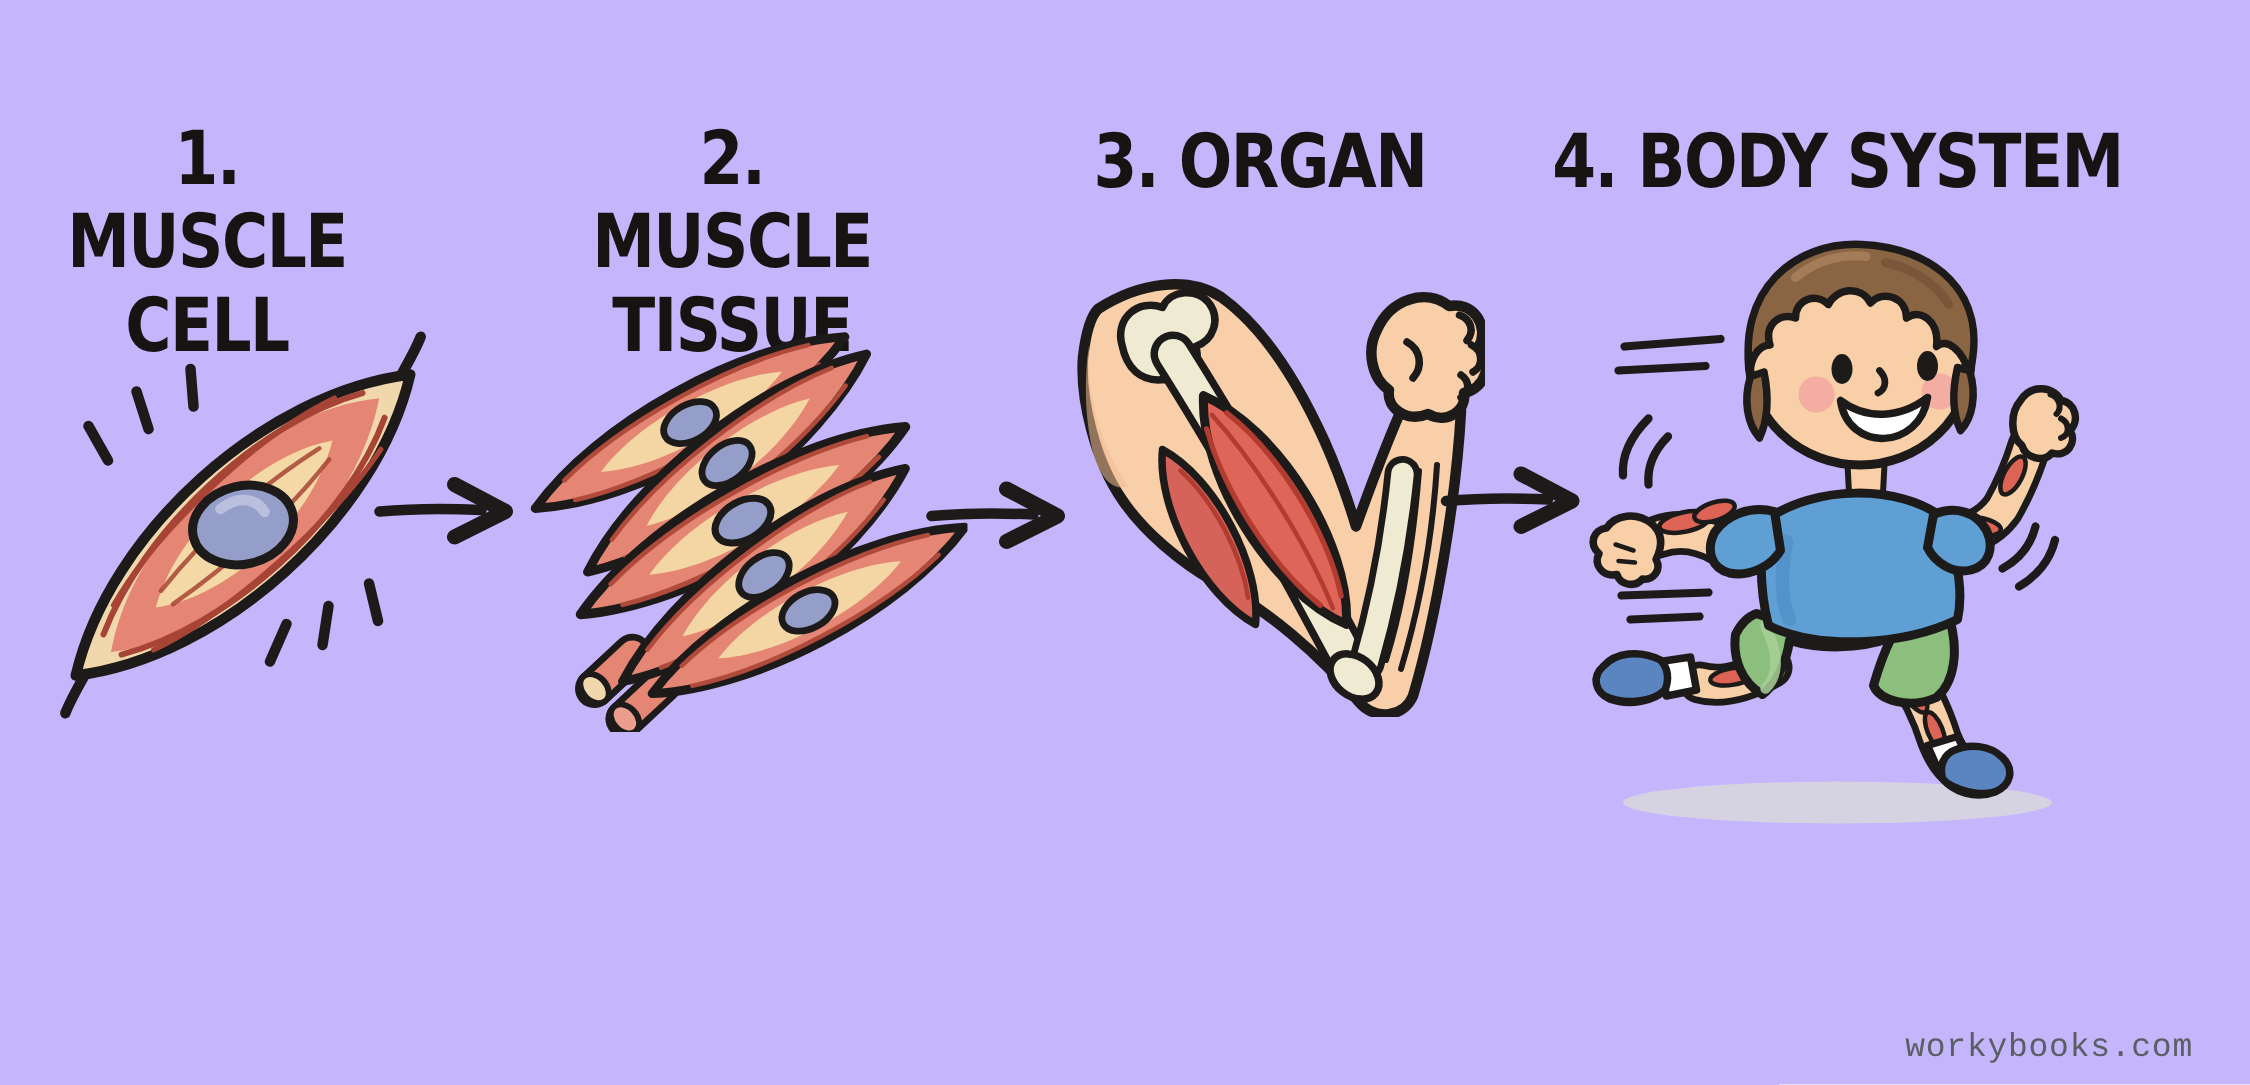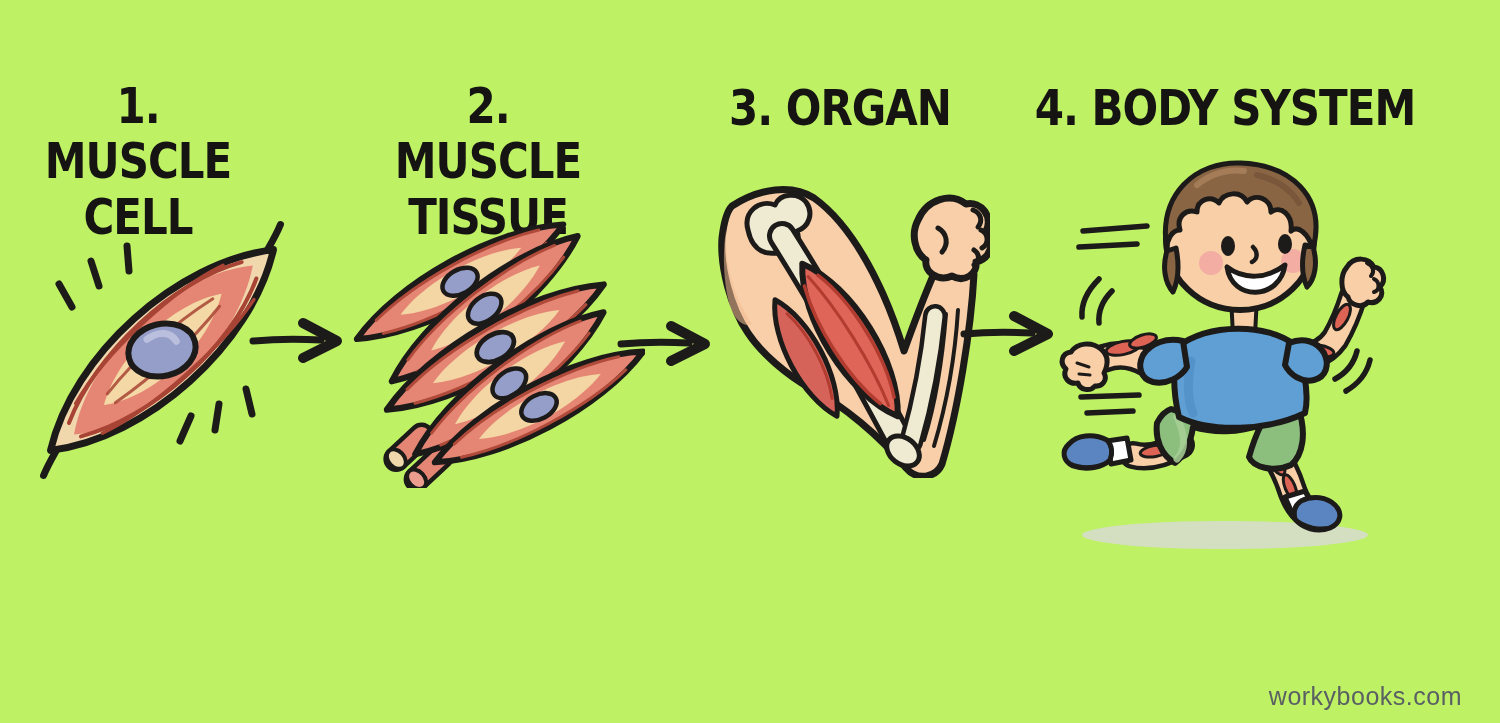--- a/index.html
+++ b/index.html
@@ -1,30 +1,30 @@
 <!DOCTYPE html>
 <html><head>
 <meta charset="utf-8">
 <style>
   html,body{margin:0;padding:0;background:#ffffff;}
   .canvas{
-    position:relative;width:1500px;height:723px;background:#bef264;
+    position:relative;width:1500px;height:723px;background:#c4b5fd;
     overflow:hidden;font-family:"DejaVu Sans",sans-serif;
   }
   .stage-label{
     position:absolute;text-align:center;font-weight:700;font-size:42px;
     letter-spacing:-1px;line-height:1.12;color:#161412;
     transform:scaleY(1.18);transform-origin:center top;
   }
   .lbl-line{display:block;}
   .fig{position:absolute;}
   .arrow{position:absolute;}
   .watermark{
-    position:absolute;right:38px;bottom:12px;font-size:25px;color:#5a5f63;
-    font-family:Liberation Sans, sans-serif;letter-spacing:.5px;font-weight:400;
+    position:absolute;right:38px;bottom:12px;font-size:22px;color:#5a5f63;
+    font-family:Liberation Mono, monospace;letter-spacing:.5px;font-weight:400;
   }
 </style>
 </head>
 <body>
 
 <div class="canvas">
 
   <div class="stage-label" style="left:18px;top:78px;width:240px;">
     <span class="lbl-line">1. MUSCLE</span>
     <span class="lbl-line">CELL</span>

